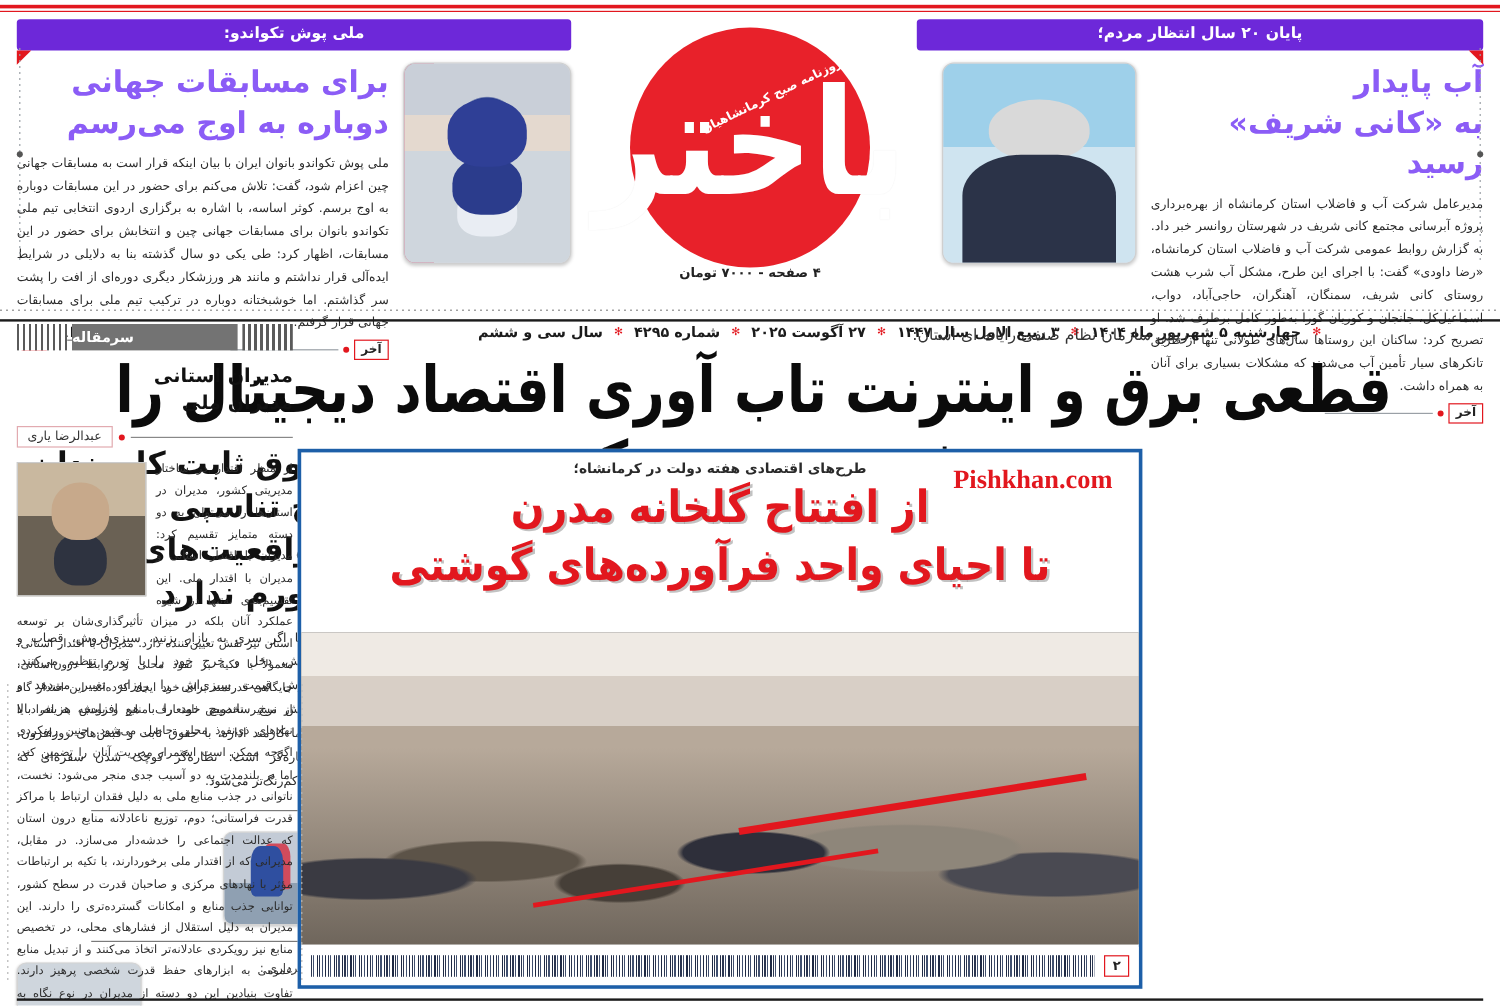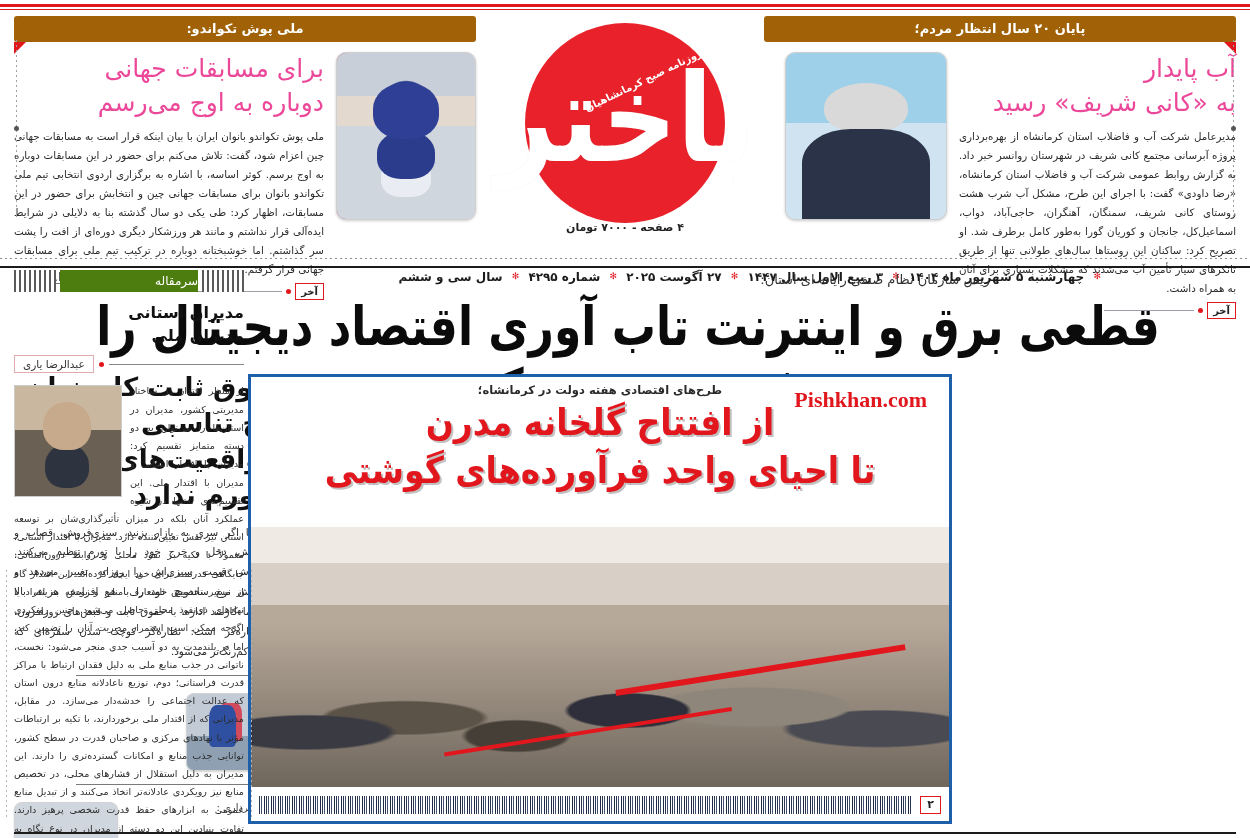--- a/index.html
+++ b/index.html
@@ -57,21 +57,21 @@
     transform: translateX(-50%);
     font-size: 11px; color: #222; white-space: nowrap; font-weight: 600;
   }
 
   
   .hdr-story { position: absolute; top: 16px; }
   .hdr-left  { left: 14px;  width: 462px; }
   .hdr-right { right: 14px; width: 472px; }
 
   .kicker {
-    background: #a16207; color: #fff;
+    background: #6d28d9; color: #fff;
     font-size: 13px; font-weight: bold;
     text-align: center;
     padding: 5px 17px 6px;
     border-radius: 3px;
     position: relative;
   }
   .kicker.flag-left::after {
     content: ""; position: absolute; bottom: -12px; left: 0;
     border-left: 12px solid #e2171e;
     border-bottom: 12px solid transparent;
@@ -88,22 +88,22 @@
   .hdr-photo {
     width: 140px; height: 168px; flex: 0 0 140px;
     border: 1px solid #cfcfcf; border-radius: 10px;
     overflow: hidden; background: #d9dde4;
     box-shadow: 0 1px 3px rgba(0,0,0,.2);
     position: relative;
   }
   .hdr-photo.wide { width: 162px; flex: 0 0 162px; }
   .hdr-text { flex: 1; }
   .hdr-title {
-    font-size: 25px; font-weight: normal; line-height: 1.34;
-    color: #ec4899; text-align: right; letter-spacing: -.3px;
+    font-size: 25px; font-weight: bold; line-height: 1.34;
+    color: #8b5cf6; text-align: right; letter-spacing: -.3px;
   }
   .hdr-para {
     margin-top: 8px;
     font-size: 10.3px; line-height: 1.85; text-align: justify;
     color: #2b2b2b;
   }
   .akhar-badge {
     display: inline-block; border: 1px solid #e2171e; color: #222;
     font-size: 10px; font-weight: bold; padding: 0 5px;
     line-height: 15px;
@@ -233,22 +233,22 @@
   .editorial {
     position: absolute; top: 270px; left: 6px; width: 246px; height: 560px;
     padding: 0 8px;
   }
   .edit-top { display: flex; align-items: center; gap: 4px; }
   .bars {
     flex: 0 0 auto; height: 22px; width: 42px;
     background: repeating-linear-gradient(to right,#5a5a5a 0 2px,#fff 2px 5px);
   }
   .serm {
-    flex: 1; background: #4d7c0f; color: #fff; text-align: right;
-    font-size: 12px; font-weight: normal; line-height: 22px;
+    flex: 1; background: #737373; color: #fff; text-align: left;
+    font-size: 12px; font-weight: bold; line-height: 22px;
   }
   .edit-title {
     text-align: right; font-size: 16px; font-weight: bold;
     line-height: 1.42; margin-top: 10px; color: #111;
   }
   .edit-by-wrap { display: flex; align-items: center; gap: 5px; margin-top: 8px; }
   .edit-by {
     border: 1px solid #e2aab0; color: #333; font-size: 10.5px;
     padding: 2px 8px; margin-right: auto;
   }

